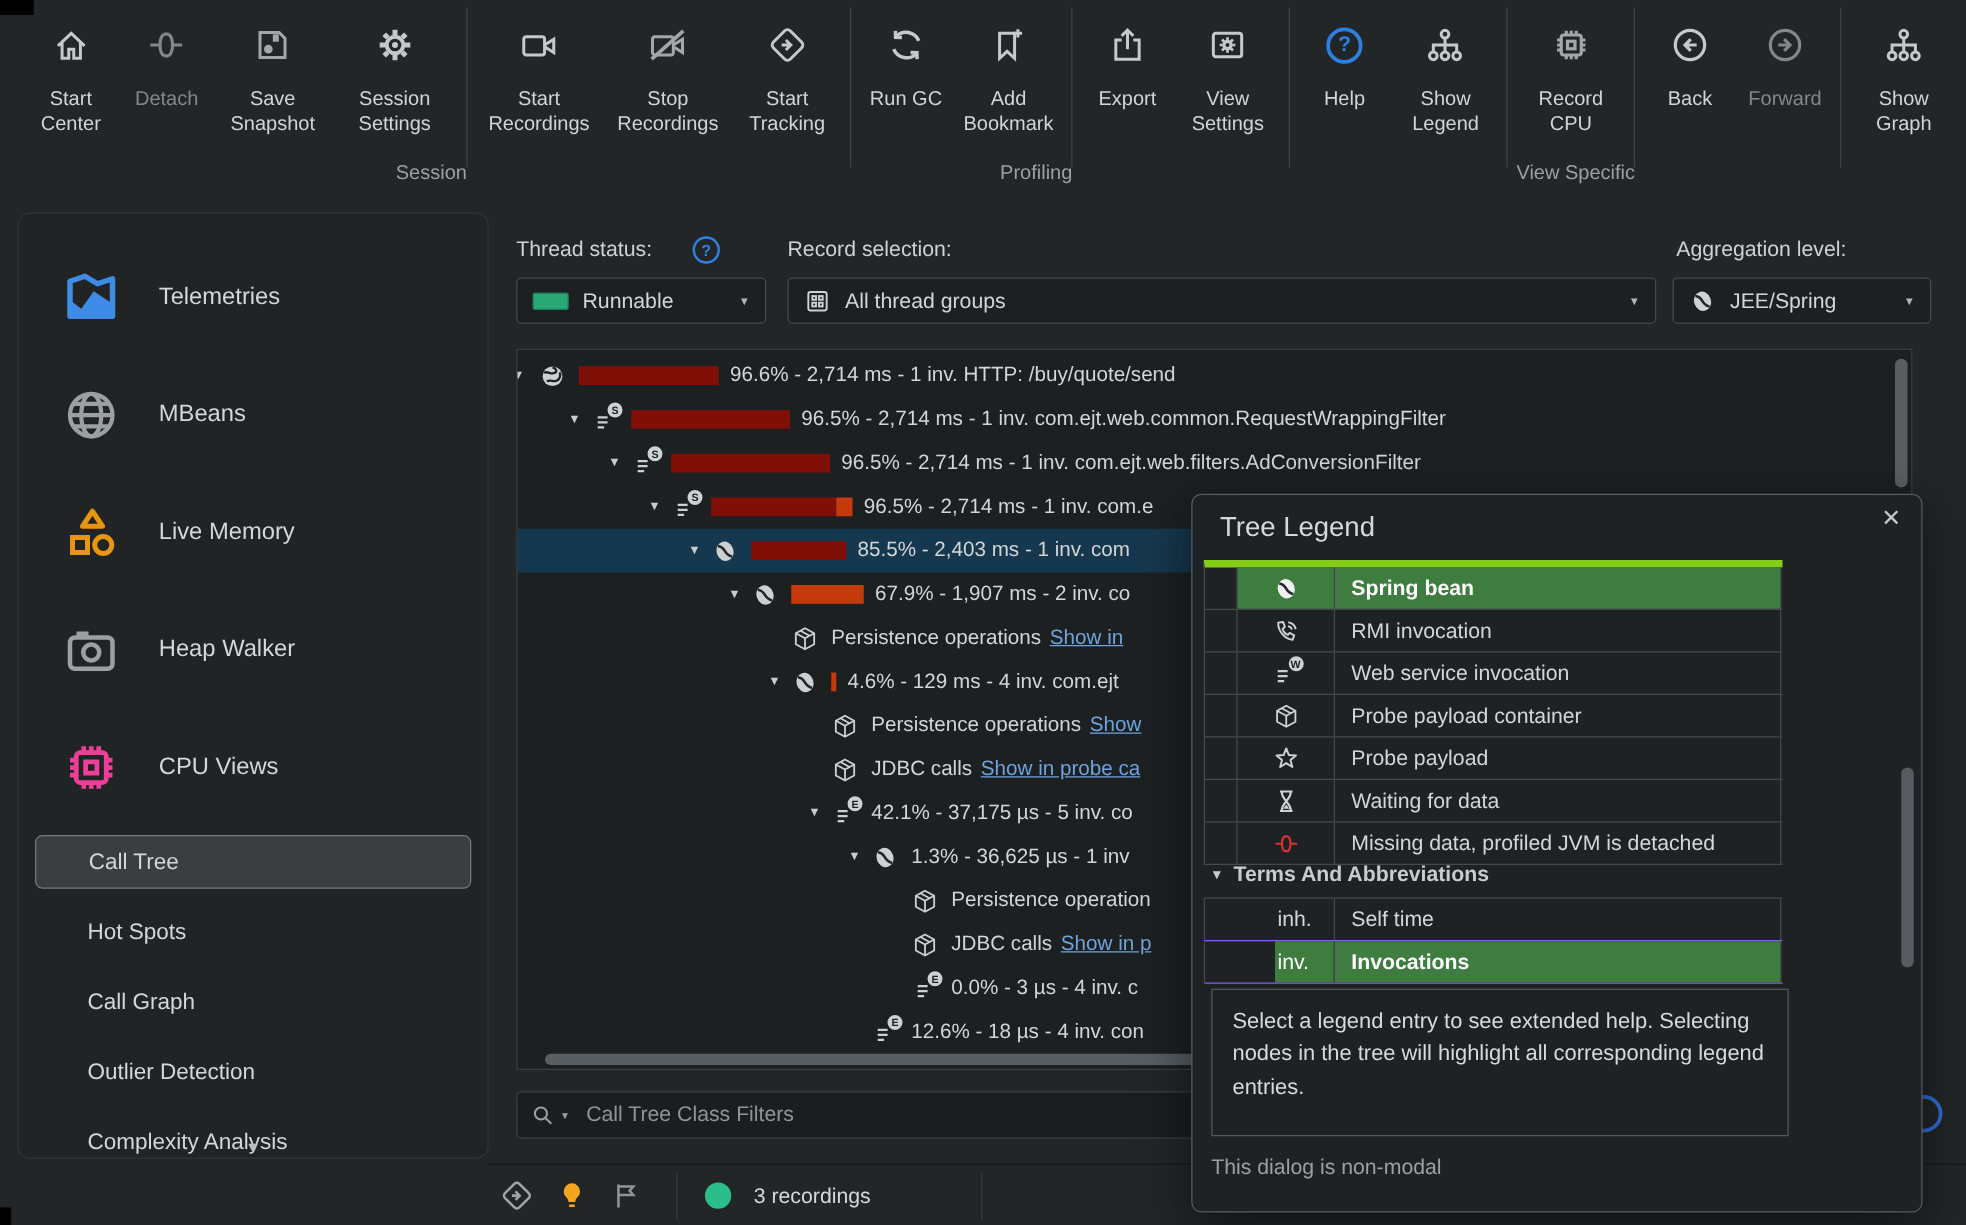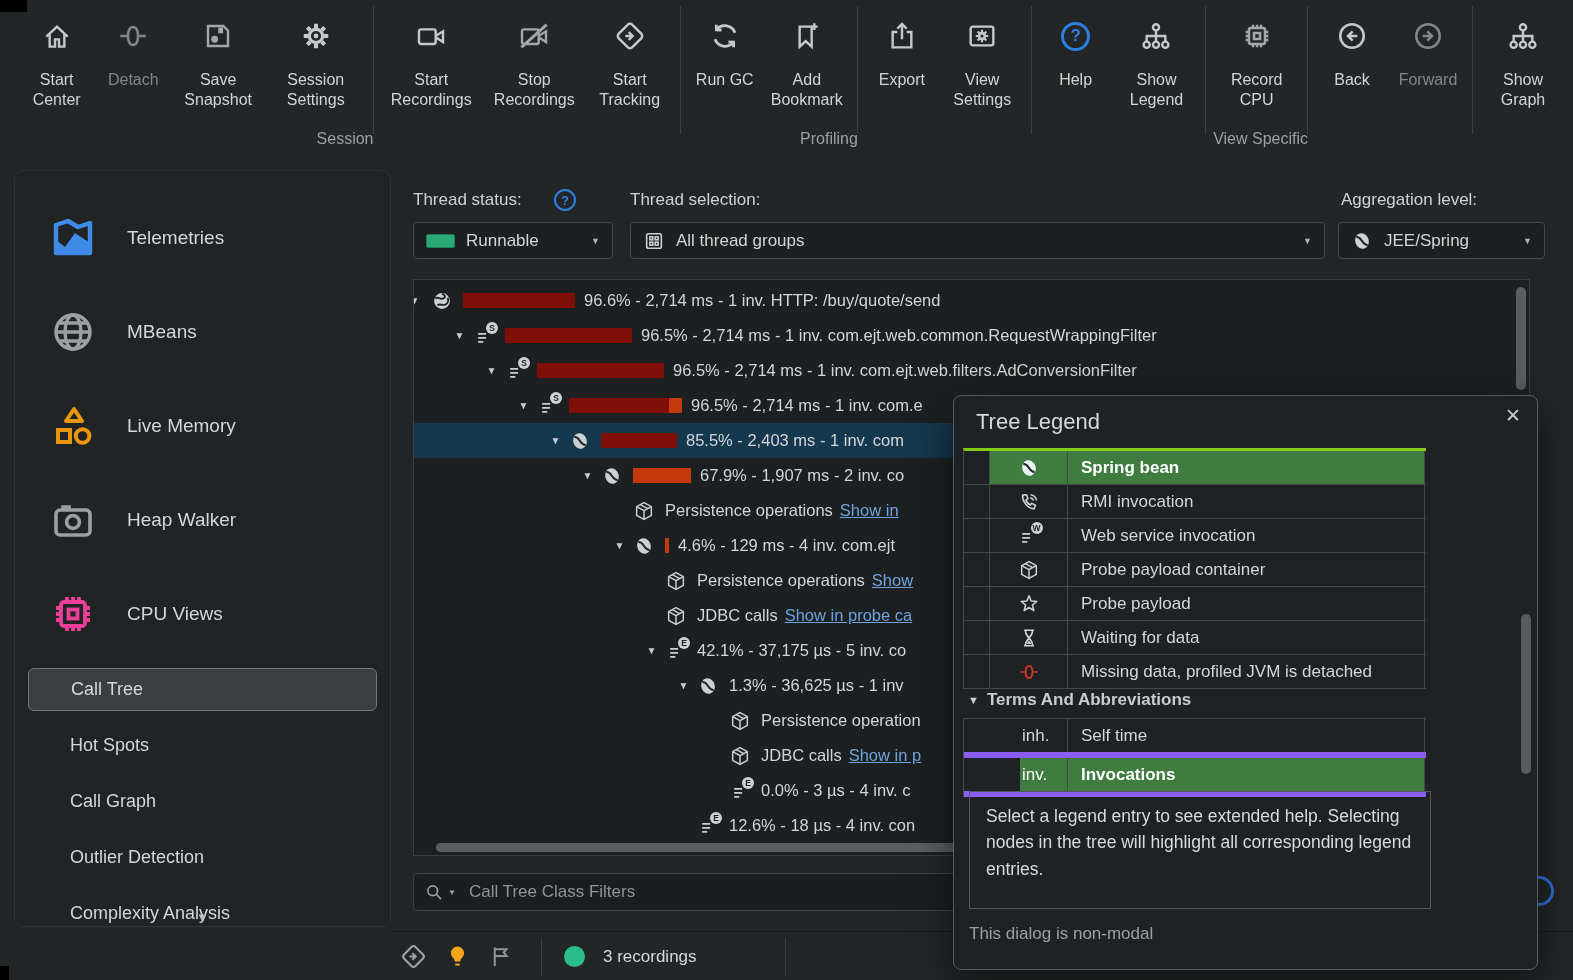--- a/index.html
+++ b/index.html
@@ -78,34 +78,34 @@
   .sb-ic{width:27px;height:27px;color:#9fa4a7;flex:none}
   .sb-div{width:1px;height:38px;background:#3a3d40;flex:none}
   .sb-dot{width:21px;height:21px;border-radius:50%;background:#2abf8a;flex:none}
   .sb-text{font-size:17px;color:#d6d8d9}
 
   
   .dialog{position:absolute;left:953px;top:395px;width:585px;height:575px;background:#1f2224;
           border:1px solid #575c60;border-radius:8px;box-shadow:0 12px 42px rgba(0,0,0,.55);z-index:40;box-sizing:border-box}
   .dlg-title{position:absolute;left:22px;top:13px;font-size:22px;color:#d6d8d9}
   .dlg-x{position:absolute;right:16px;top:8px;font-size:19px;color:#c6c9cb;cursor:pointer}
-  .lg-table{position:absolute;left:9px;top:52px;width:462px;border-top:3px solid #84cc16;border-left:1px solid #45494c}
+  .lg-table{position:absolute;left:9px;top:52px;width:462px;border-top:6px solid #84cc16;border-left:1px solid #45494c}
   .lg-row{display:grid;grid-template-columns:26px 78px 357px;height:33px;border-bottom:1px solid #45494c}
   .lg-gut{border-right:1px solid #45494c}
   .lg-ic{display:flex;align-items:center;justify-content:center;border-right:1px solid #45494c;color:#cfd2d3}
   .lg-ic .isvg{width:22px;height:22px}
   .lg-lb{display:flex;align-items:center;padding-left:13px;font-size:17px;color:#d4d6d7;border-right:1px solid #45494c}
   .lg-row.hl .lg-ic,.lg-row.hl .lg-lb{background:#3e7c40}
   .lg-row.hl .lg-ic{color:#eef1f1}
   .lg-row.hl .lg-lb{color:#ffffff;font-weight:bold}
   .red-ic{color:#d8342c !important}
   .tm-head{position:absolute;left:14px;top:294px;font-size:17px;font-weight:bold;color:#c9ccce;display:flex;gap:8px;align-items:center}
   .tm-head .tri{font-size:11px}
   .tm-table{position:absolute;left:9px;top:322px;width:462px;border-top:1px solid #45494c;border-left:1px solid #45494c}
-  .tm-row{display:grid;grid-template-columns:104px 357px;height:33px;border-bottom:6px solid #8b5cf6}
+  .tm-row{display:grid;grid-template-columns:104px 357px;height:33px;border-bottom:1px solid #8b5cf6}
   .tm-ab{display:flex;align-items:center;padding-left:58px;font-size:17px;border-right:1px solid #45494c;color:#d4d6d7}
   .tm-lb{display:flex;align-items:center;padding-left:13px;font-size:17px;border-right:1px solid #45494c;color:#d4d6d7}
   .tm-row.hl .tm-ab{background:linear-gradient(90deg,transparent 56px,#3e7c40 56px);color:#fff}
   .tm-row.hl .tm-lb{background:#3e7c40;color:#fff;font-weight:bold}
   .help-box{position:absolute;left:15px;top:395px;width:462px;height:118px;border:1px solid #55595c;box-sizing:border-box;
             padding:11px 16px;font-size:17.5px;line-height:1.5;color:#d8dadb}
   .modal-note{position:absolute;left:15px;top:528px;font-size:17px;color:#9ba0a2}
   .dlg-scroll{position:absolute;right:6px;top:218px;width:10px;height:160px;background:#565b5f;border-radius:5px}
 
   .peek{position:absolute;left:1524px;top:876px;width:30px;height:30px;border:3.5px solid #2e6fd8;border-radius:50%;box-sizing:border-box;z-index:30}
@@ -526,21 +526,21 @@
       <span>Outlier Detection</span>
     </div>
   <div class="sub-item">
       <span>Complexity Analysis</span>
     </div>
   <div class="chev">▼</div>
 </div>
 
 <div class="hdr-label" style="left:413px;top:190px">Thread status:</div>
 <div class="q-ring" style="left:554px;top:189px">?</div>
-<div class="hdr-label" style="left:630px;top:190px">Thread selection:</div>
+<div class="hdr-label" style="left:630px;top:190px">Record selection:</div>
 <div class="hdr-label" style="left:1341px;top:190px">Aggregation level:</div>
 
 <div class="dd" style="left:413px;top:222px;width:200px">
   <span class="swatch"></span>
   <span>Runnable</span>
   <span class="caret">▼</span>
 </div>
 <div class="dd" style="left:630px;top:222px;width:695px">
   <span class="dd-ic">
       <svg class="isvg">

